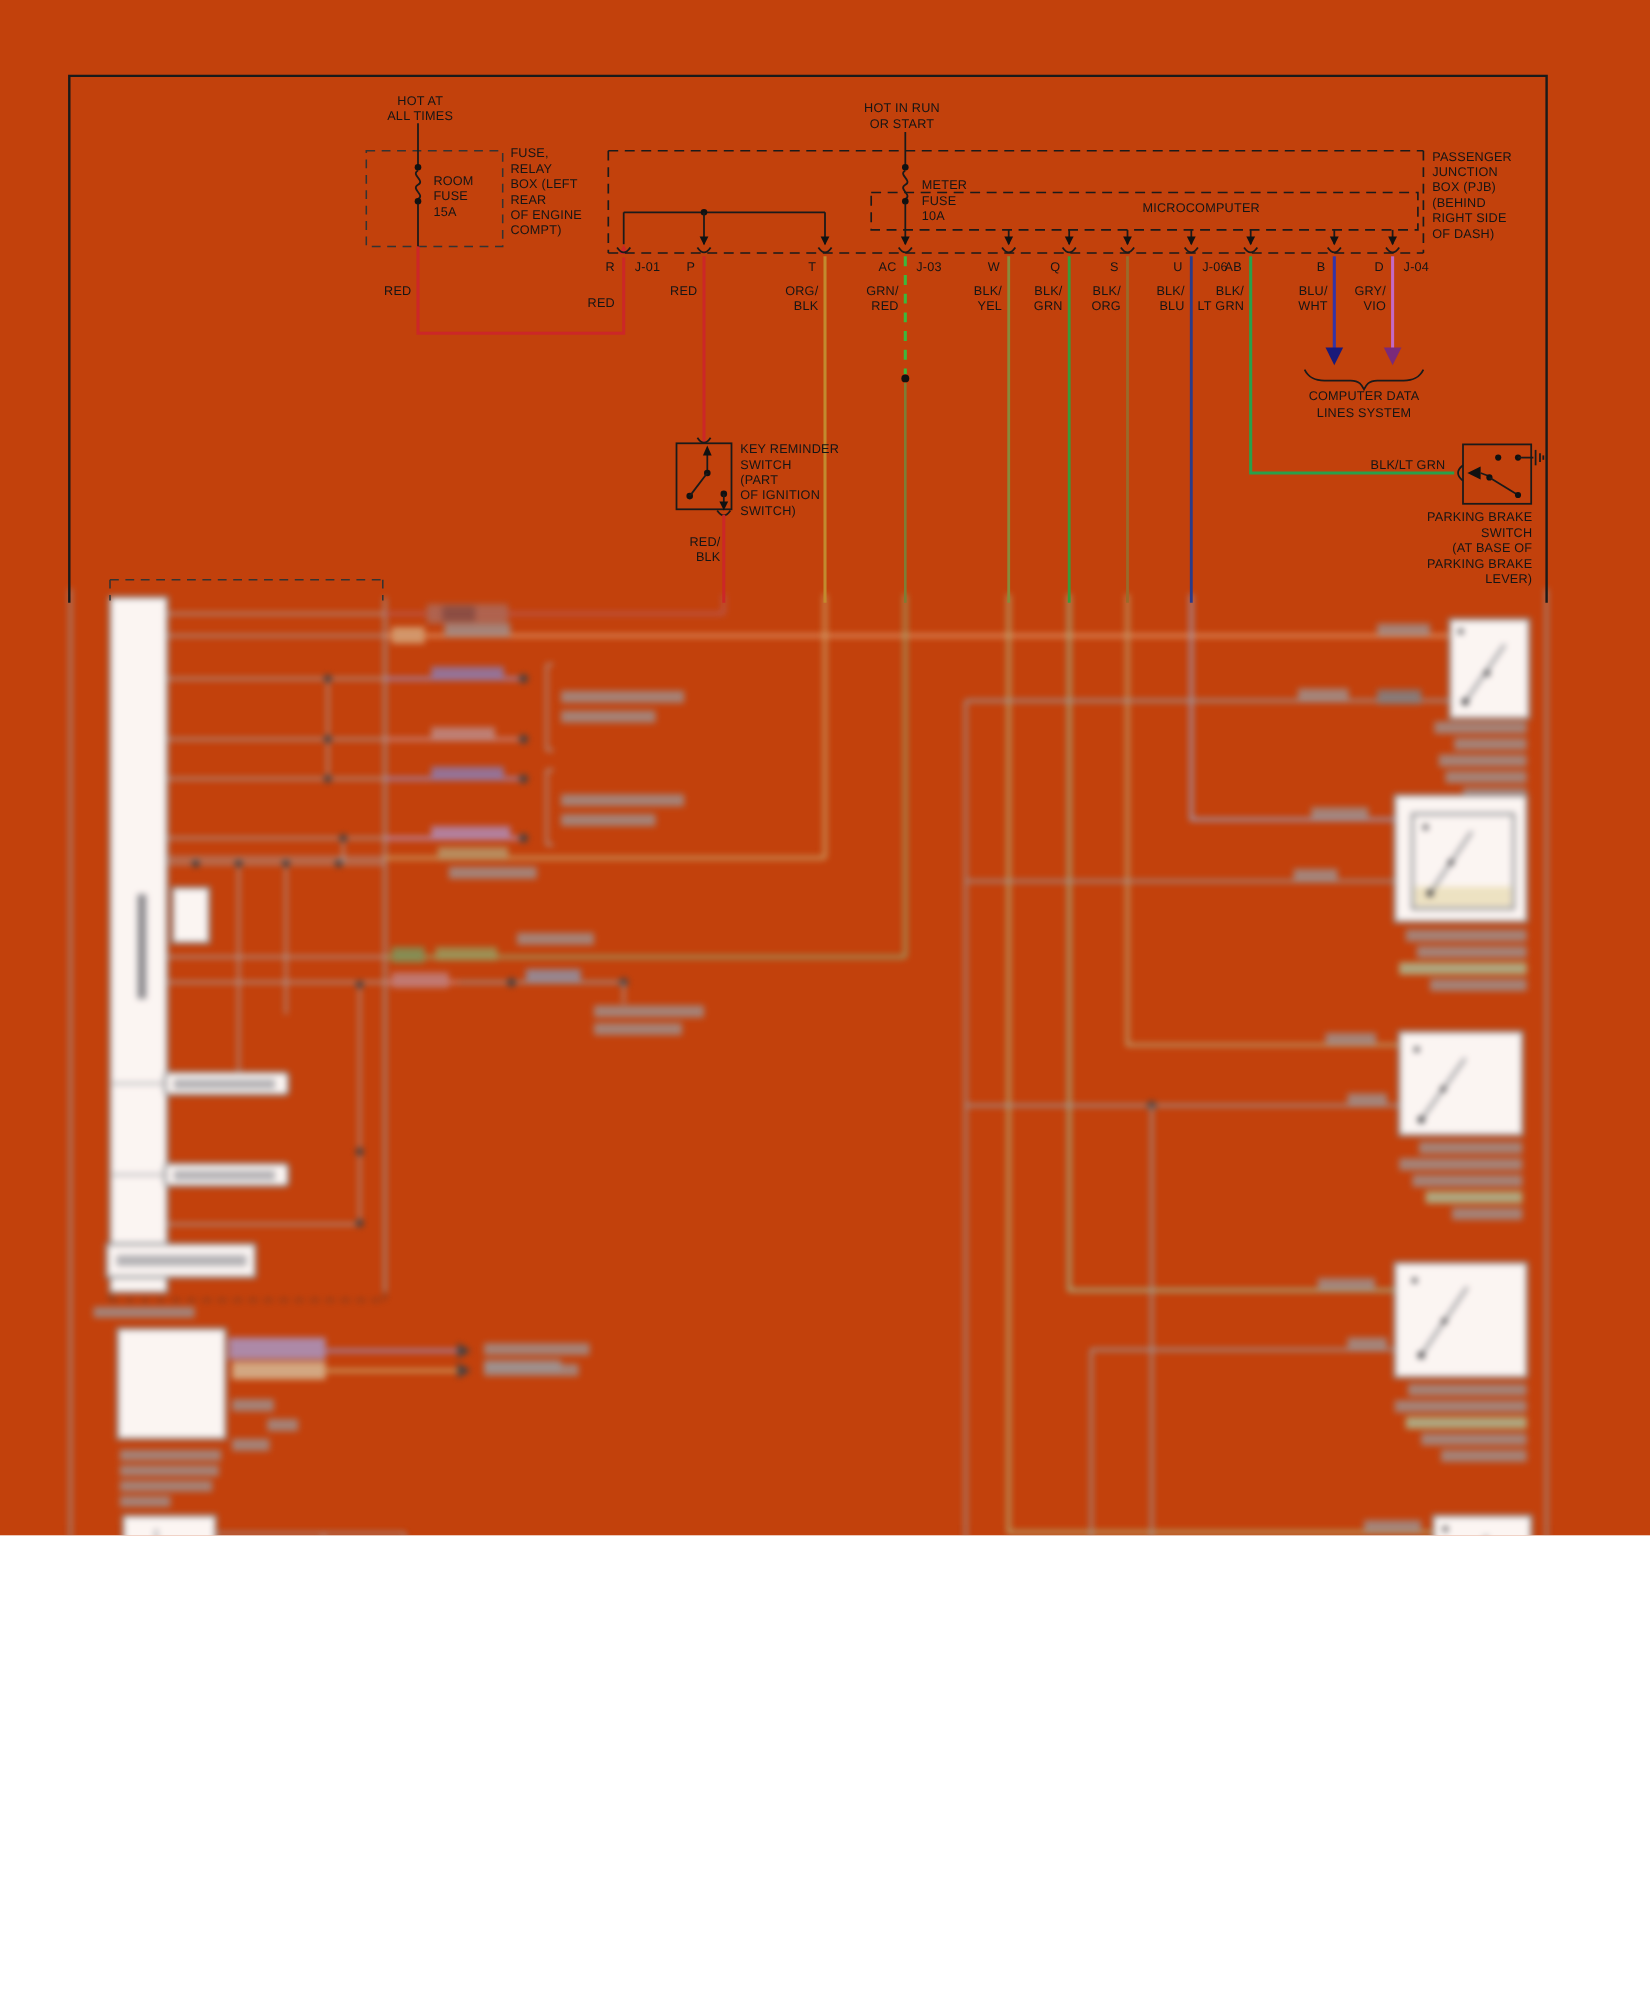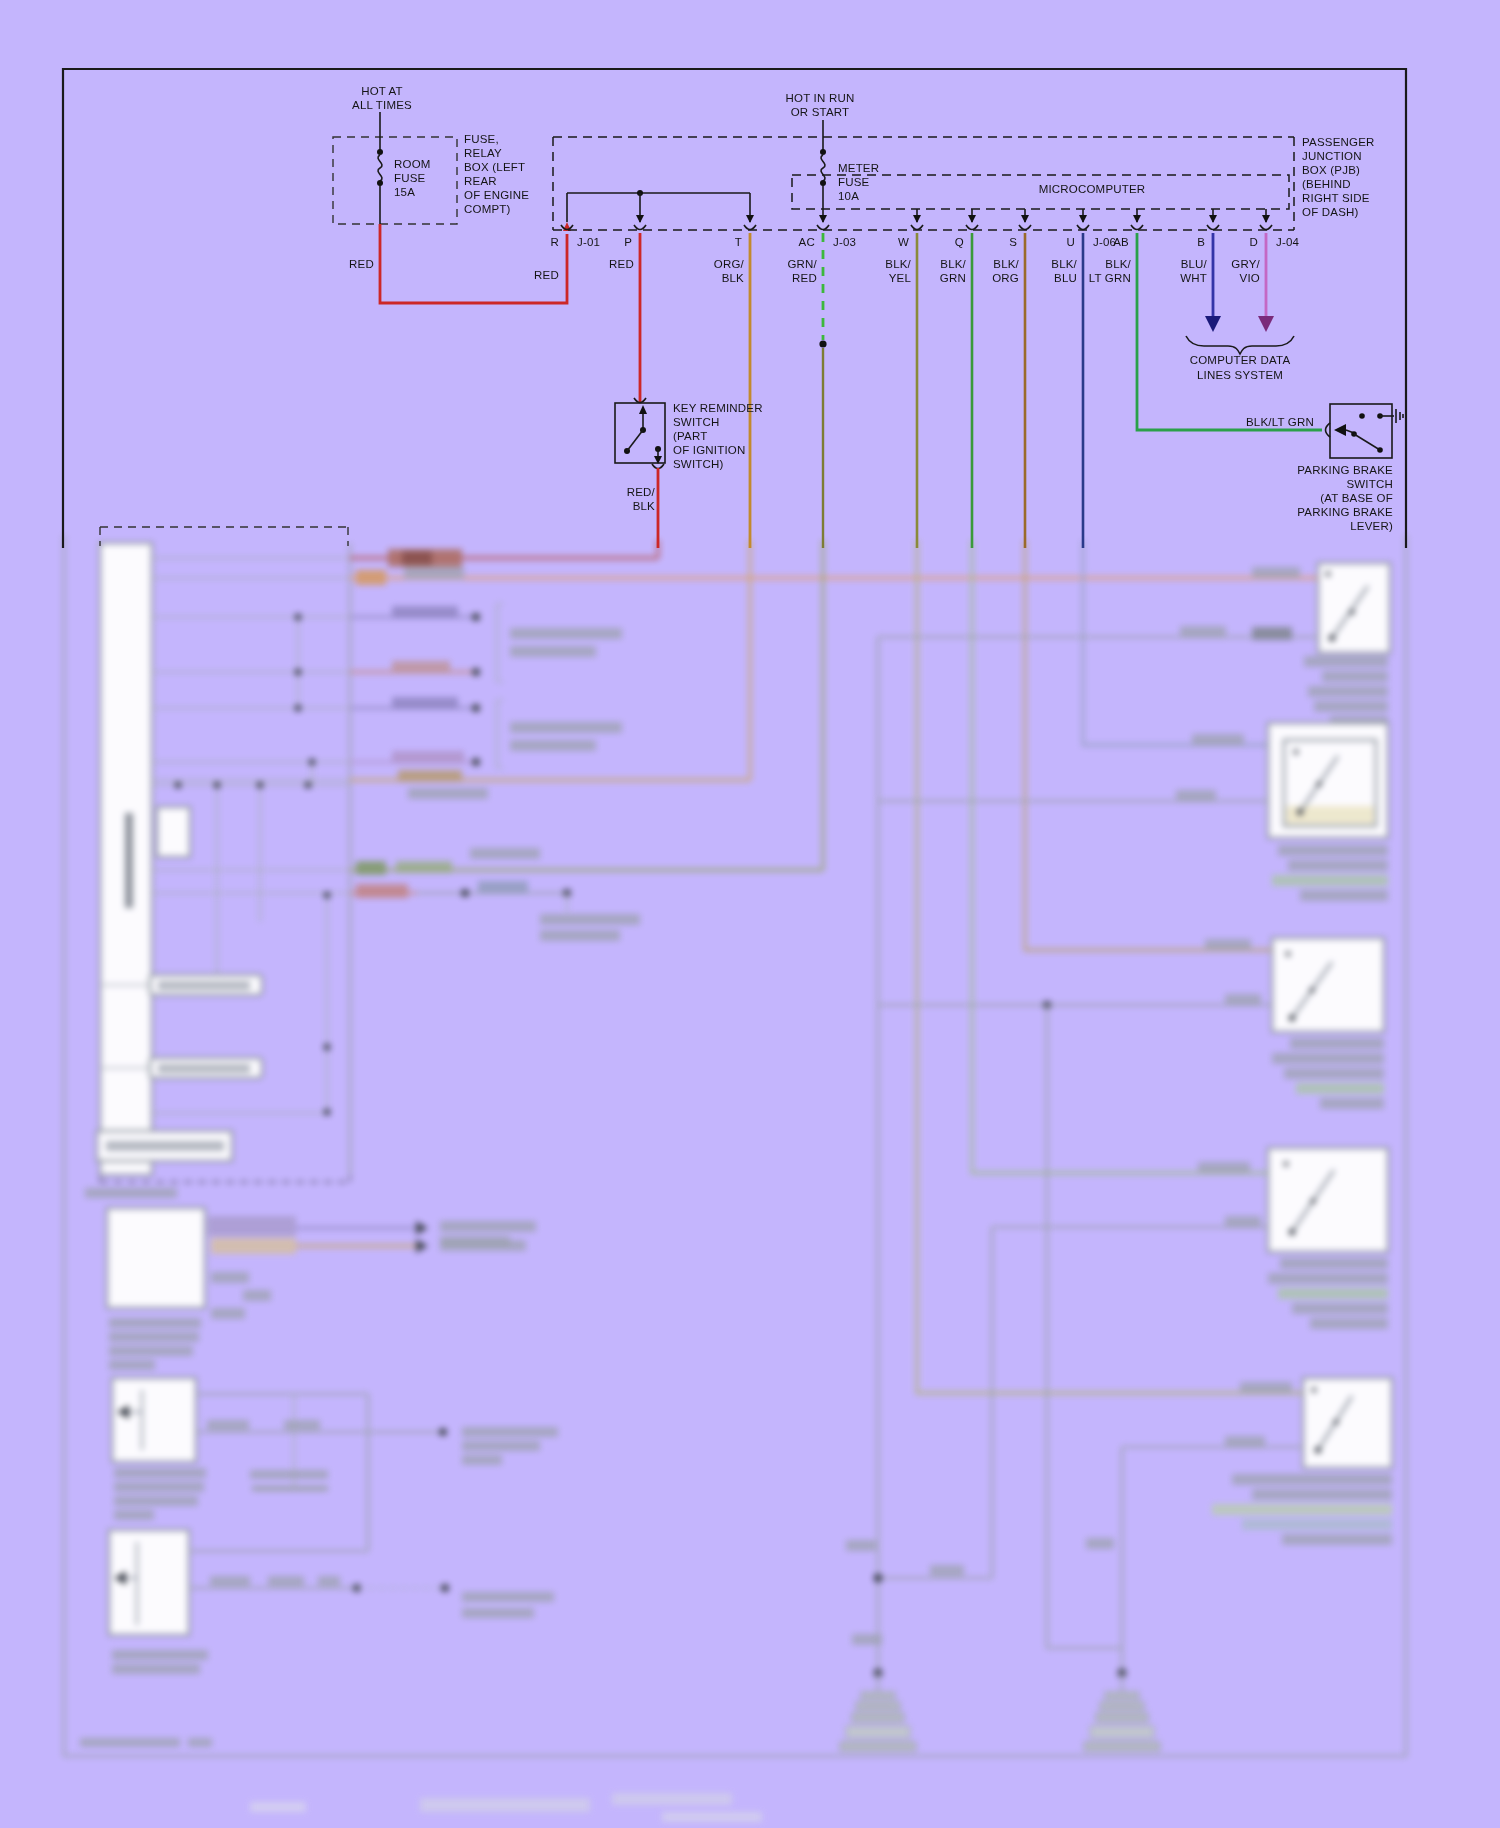--- a/index.html
+++ b/index.html
@@ -1,16 +1,16 @@
 <!DOCTYPE html>
 <html><head>
 <meta charset="utf-8">
 <style>
   html,body{margin:0;padding:0;background:#fff;}
-  #page{position:relative;width:1500px;height:1828px;background:#c4b5fd;overflow:hidden;}
+  #page{position:relative;width:1500px;height:1396px;background:#c2410c;overflow:hidden;}
   svg{position:absolute;left:0;top:0;}
   .blurwrap{position:absolute;left:0;top:0;width:1500px;height:1828px;
             filter:blur(3.1px) saturate(.92);opacity:.95;}
   
   .k  {stroke:#1a1a1a;stroke-width:1.6;fill:none;}
   .k2 {stroke:#1a1a1a;stroke-width:2.2;fill:none;}
   .kd {stroke:#1a1a1a;stroke-width:1.5;fill:none;stroke-dasharray:9 6;}
   .kd2{stroke:#333;stroke-width:1.4;fill:none;stroke-dasharray:8 6;}
   .dot{fill:#111;}
   .tri{fill:#111;}

